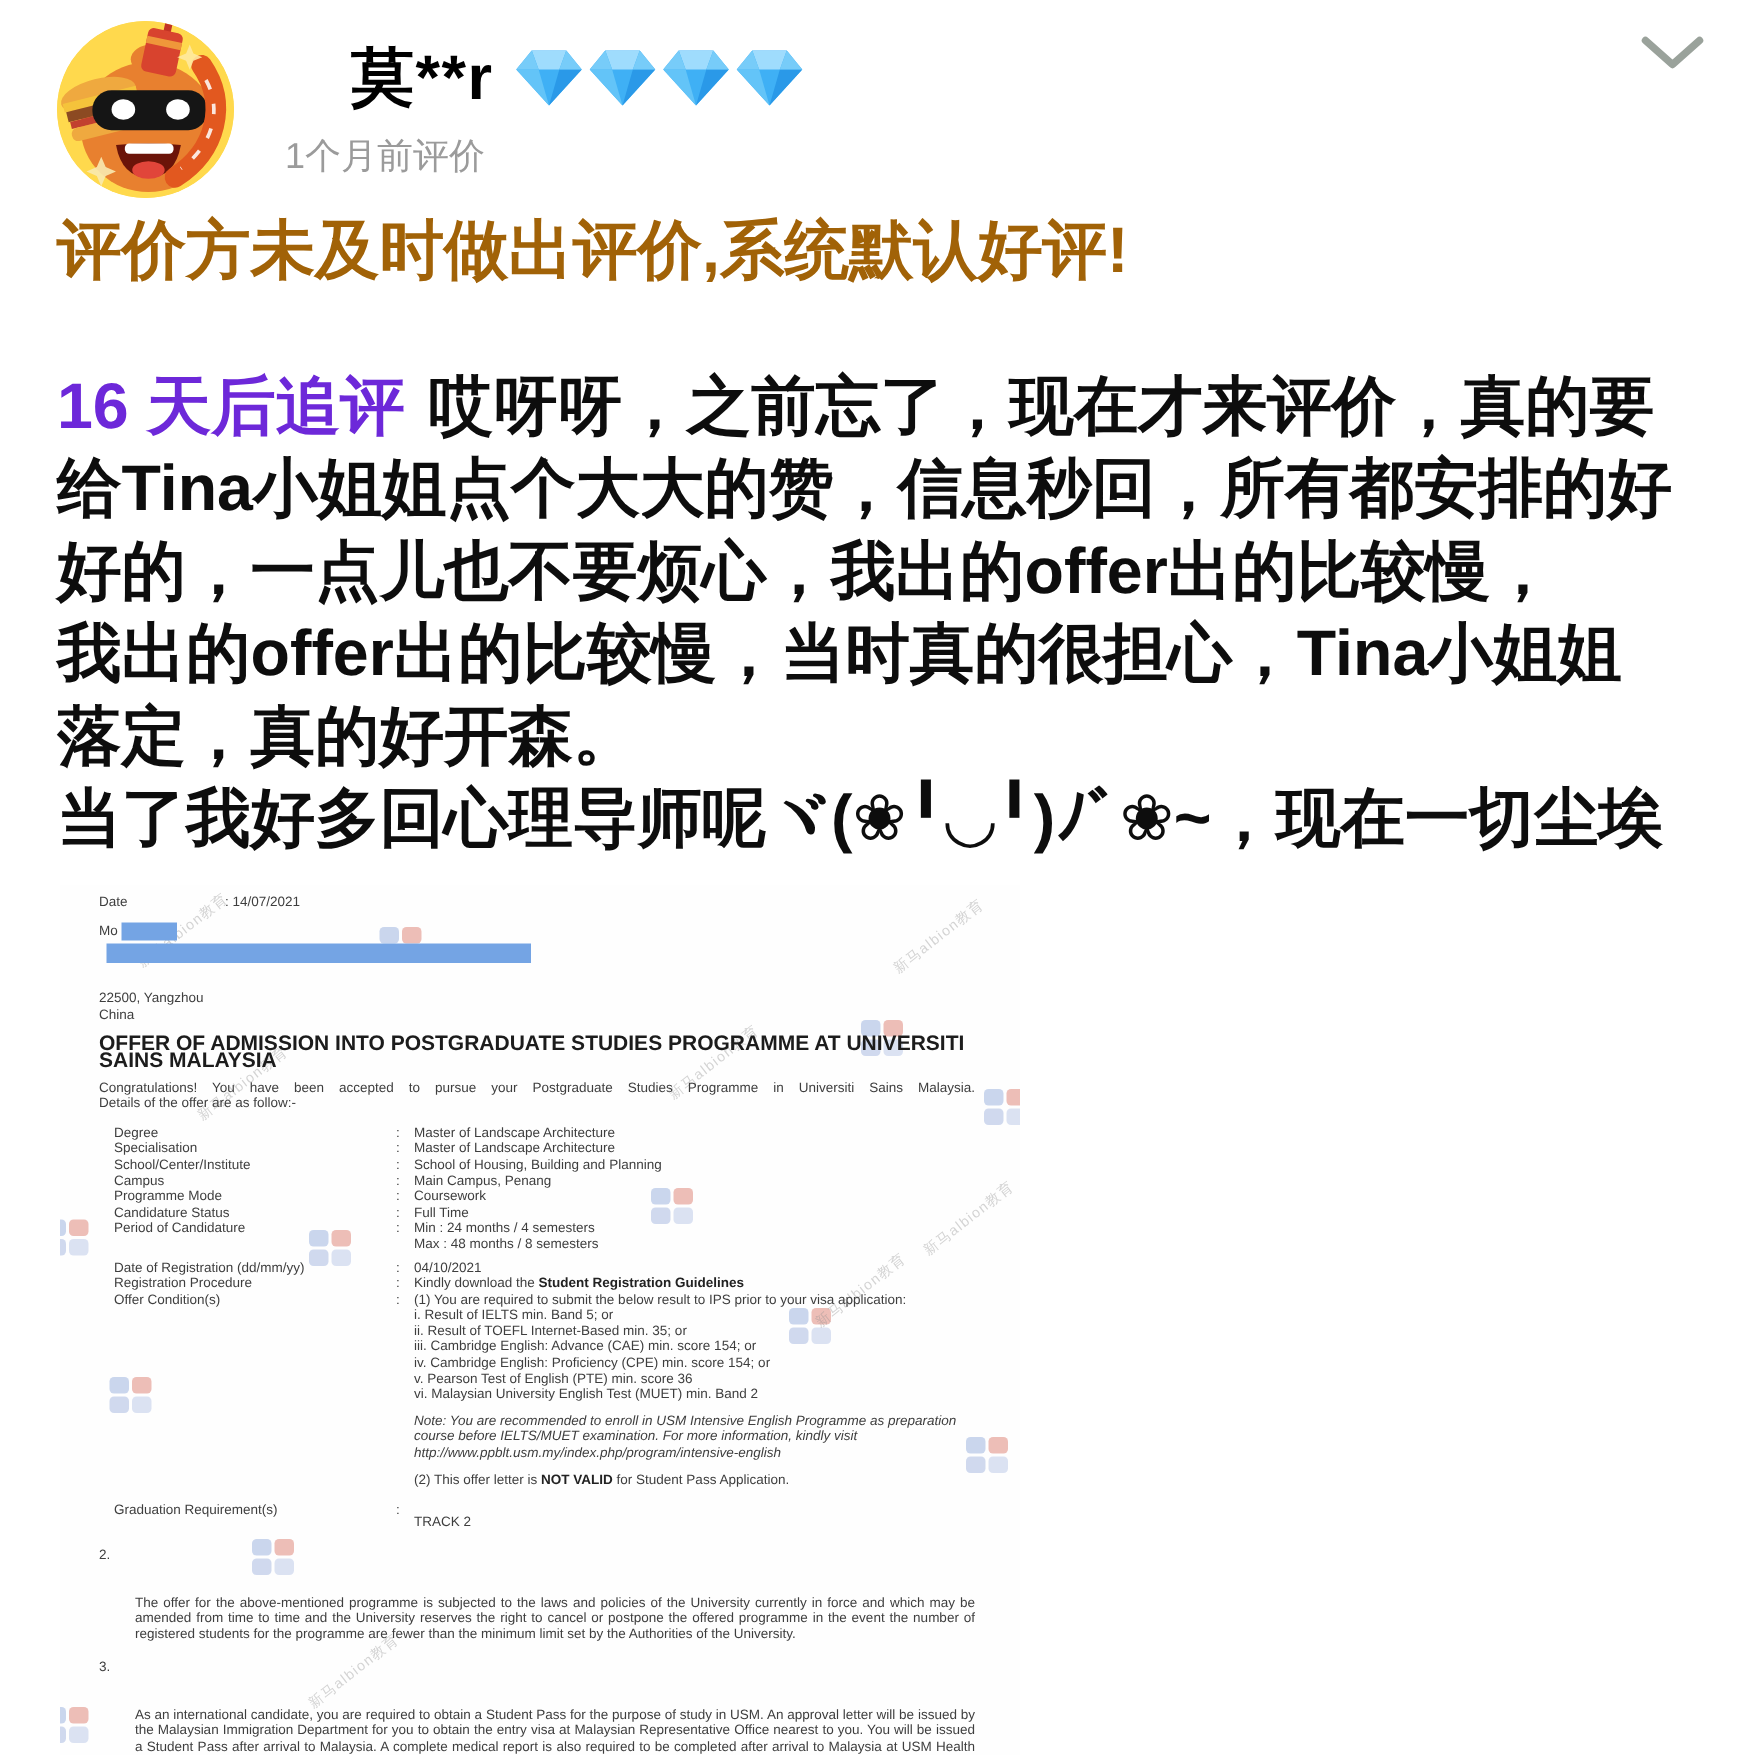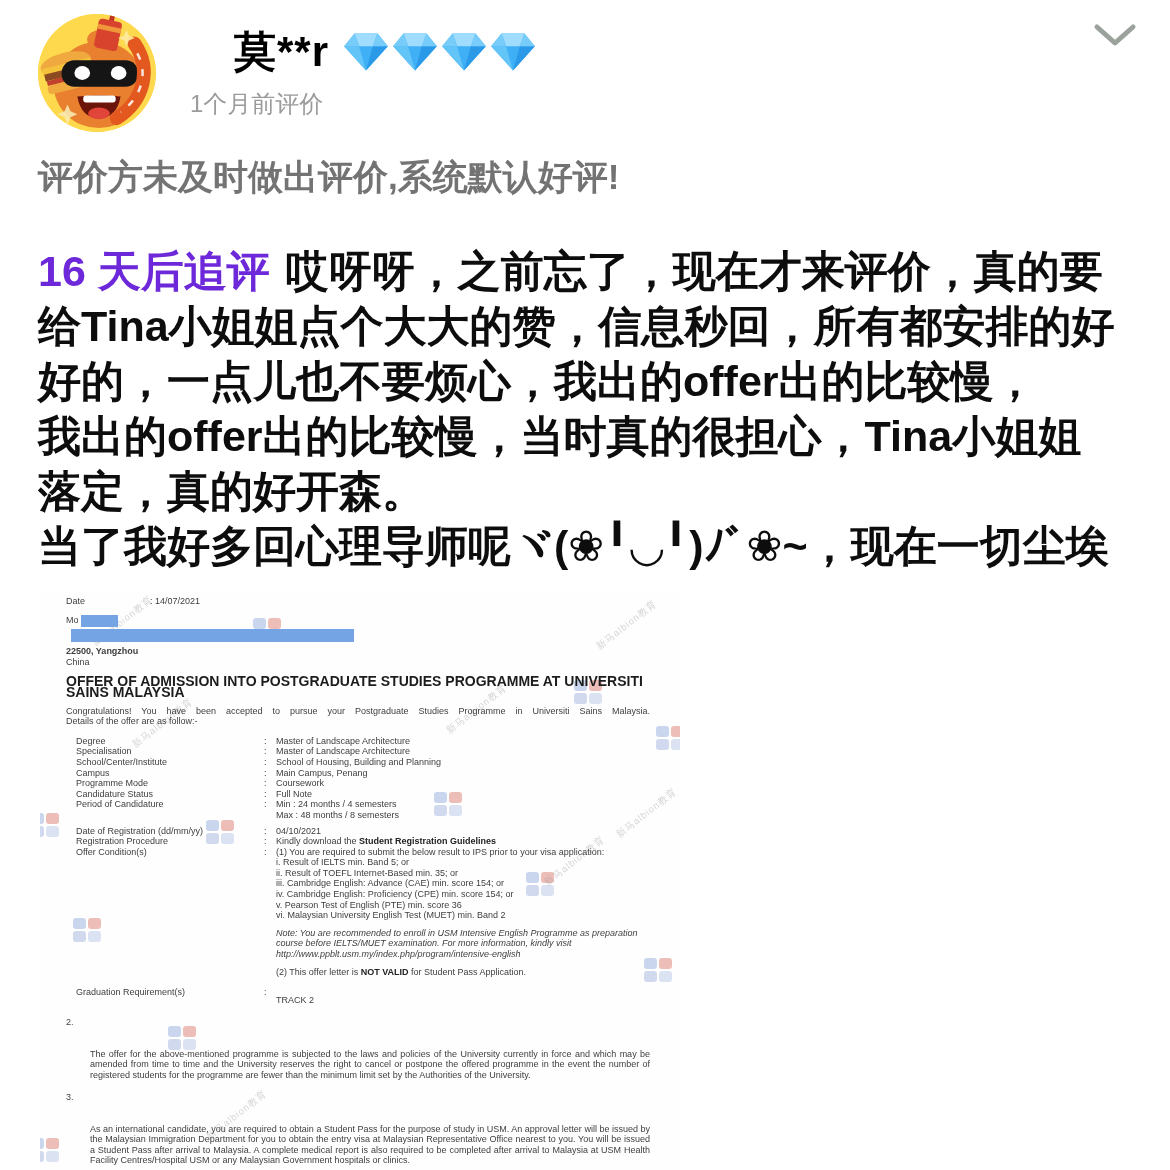--- a/index.html
+++ b/index.html
@@ -10,35 +10,35 @@
   
   .avatar{position:absolute;left:38px;top:14px;width:118px;height:118px;
           border-radius:50%;overflow:hidden;background:#FFD94D;}
   .uname-row{position:absolute;left:190px;top:24px;display:flex;align-items:center;}
   .username{font-size:42px;font-weight:700;color:#000;letter-spacing:1px;margin-left:44px;}
   .gems{display:flex;gap:3px;margin-left:14px;align-items:center;}
   .timestamp{position:absolute;left:190px;top:88px;font-size:24px;color:#9b9b9b;}
   .chevron{position:absolute;right:32px;top:22px;cursor:pointer;}
 
   
-  .system-note{position:absolute;left:38px;top:154px;font-size:35px;font-weight:700;color:#737373;}
+  .system-note{position:absolute;left:38px;top:138px;font-size:43px;font-weight:700;color:#a16207;}
   .followup{position:absolute;left:38px;top:244px;width:1110px;
             font-size:43px;font-weight:700;line-height:55px;color:#0d0d0d;}
   .fu-tag{color:#6d28d9;margin-right:16px;}
 
   
   .letter{position:absolute;left:40px;top:590px;width:640px;height:580px;
           overflow:hidden;background:#fefefe;color:#3e3e3e;
           font-size:9px;line-height:10.6px;cursor:pointer;}
   .letter-inner{position:relative;padding:6px 30px 0 26px;}
   .l-row{display:flex;}
   .l-datelbl{width:84px;flex:none;}
   .mo-row{display:flex;align-items:center;margin-top:8px;}
   .redact{background:#74a4e4;display:inline-block;}
-  .addr{margin-top:2px;font-weight:bold;}
+  .addr{margin-top:16px;}
   .heading{font-weight:700;color:#1c1c1c;font-size:14px;margin-top:9px;}
   .j-line{text-align:justify;text-align-last:justify;}
   .para{text-align:justify;margin-top:8px;}
   .details{margin-top:9px;}
   .d-row{display:flex;}
   .d-lbl{width:188px;flex:none;padding-left:10px;}
   .d-col{width:12px;flex:none;}
   .d-val{flex:1;}
   .gap-top{margin-top:5px;}
   .cond-col{text-align:left;}
@@ -284,21 +284,21 @@
 
           <div class="d-row">
             <span class="d-lbl">Programme Mode</span>
             <span class="d-col">:</span>
             <span class="d-val">Coursework</span>
           </div>
 
           <div class="d-row">
             <span class="d-lbl">Candidature Status</span>
             <span class="d-col">:</span>
-            <span class="d-val">Full Note</span>
+            <span class="d-val">Full Time</span>
           </div>
 
           <div class="d-row">
             <span class="d-lbl">Period of Candidature</span>
             <span class="d-col">:</span>
             <span class="d-val">Min : 24 months / 4 semesters</span>
           </div>
 
           <div class="d-row">
             <span class="d-lbl"></span>

